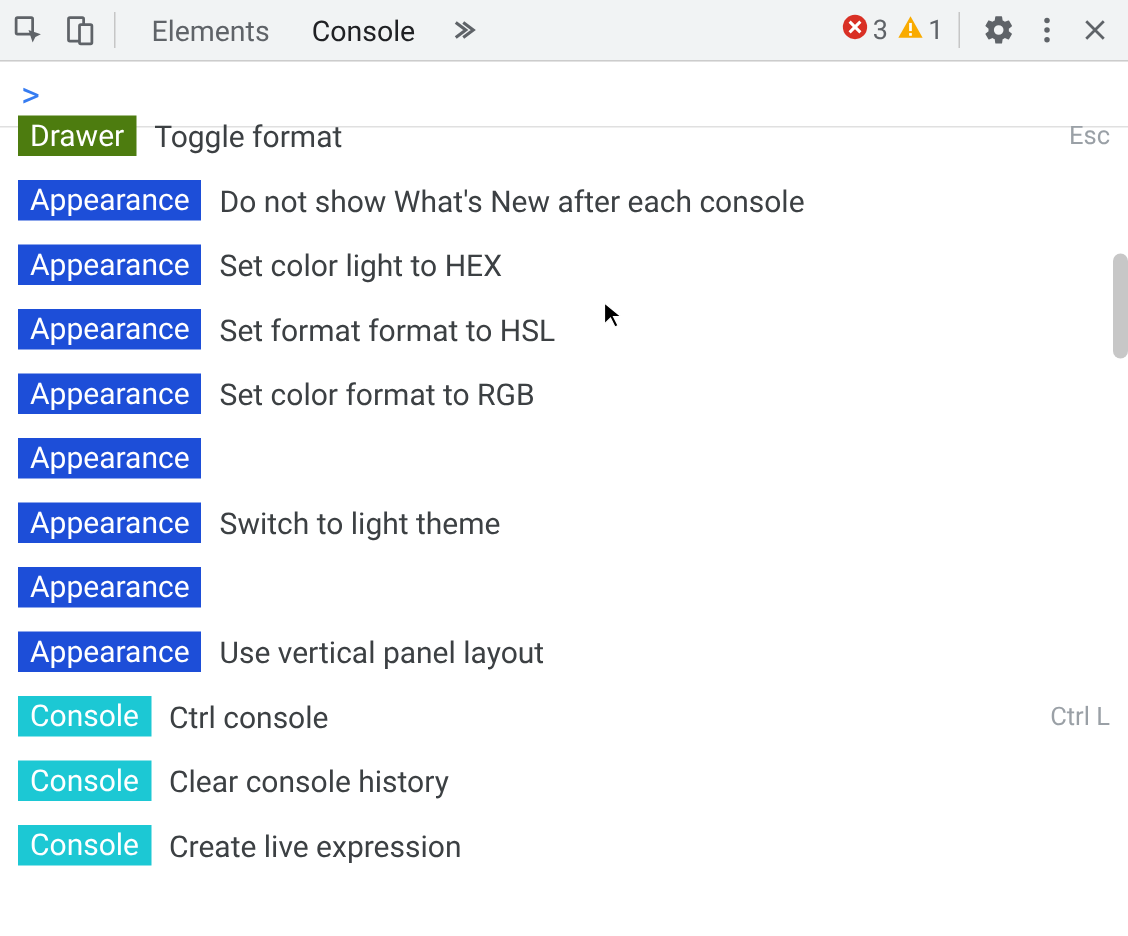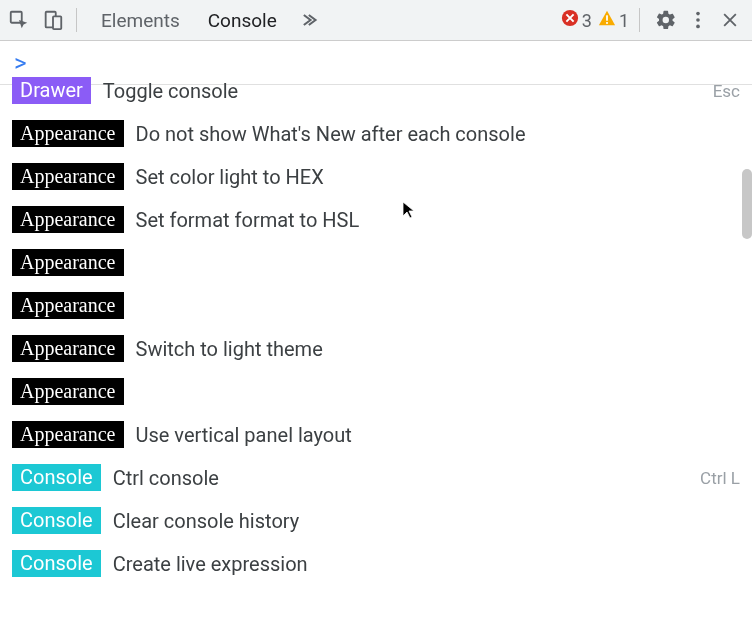--- a/index.html
+++ b/index.html
@@ -53,22 +53,22 @@
     .badge {
       display: inline-flex;
       align-items: center;
       justify-content: center;
       padding: 3px 8px 4px 8px;
       color: #fff;
       font-size: 20px;
       line-height: 1;
       min-width: 0;
     }
-    .badge-green { background: #8b5cf6; }
-    .badge-purple { background: #000000; font-family: Liberation Serif, serif; }
+    .badge-green { background: #4d7c0f; }
+    .badge-purple { background: #1d4ed8; }
     .badge-cyan { background: #1cc8d4; }
     .row-label { flex: 1; white-space: nowrap; overflow: hidden; }
     .shortcut { color: #9aa0a6; font-size: 17px; }
     .clip-top { margin-top: -16px; }
 
     .cursor-pointer {
       position: absolute;
       left: 402px;
       top: 132px;
       width: 16px;
@@ -150,37 +150,38 @@
 </div>
 
 <div class="console-input">
   <span>&gt;</span>
 </div>
 
 <div class="body-area">
   <div class="list clip-top">
     <div class="row">
       <span class="badge badge-green">Drawer</span>
-      <span class="row-label">Toggle console</span>
+      <span class="row-label">Toggle format</span>
       <span class="shortcut">Esc</span>
     </div>
     <div class="row">
       <span class="badge badge-purple">Appearance</span>
       <span class="row-label">Do not show What's New after each console</span>
     </div>
     <div class="row">
       <span class="badge badge-purple">Appearance</span>
       <span class="row-label">Set color light to HEX</span>
     </div>
     <div class="row">
       <span class="badge badge-purple">Appearance</span>
       <span class="row-label">Set format format to HSL</span>
     </div>
     <div class="row">
       <span class="badge badge-purple">Appearance</span>
+      <span class="row-label">Set color format to RGB</span>
     </div>
     <div class="row">
       <span class="badge badge-purple">Appearance</span>
     </div>
     <div class="row">
       <span class="badge badge-purple">Appearance</span>
       <span class="row-label">Switch to light theme</span>
     </div>
     <div class="row">
       <span class="badge badge-purple">Appearance</span>

